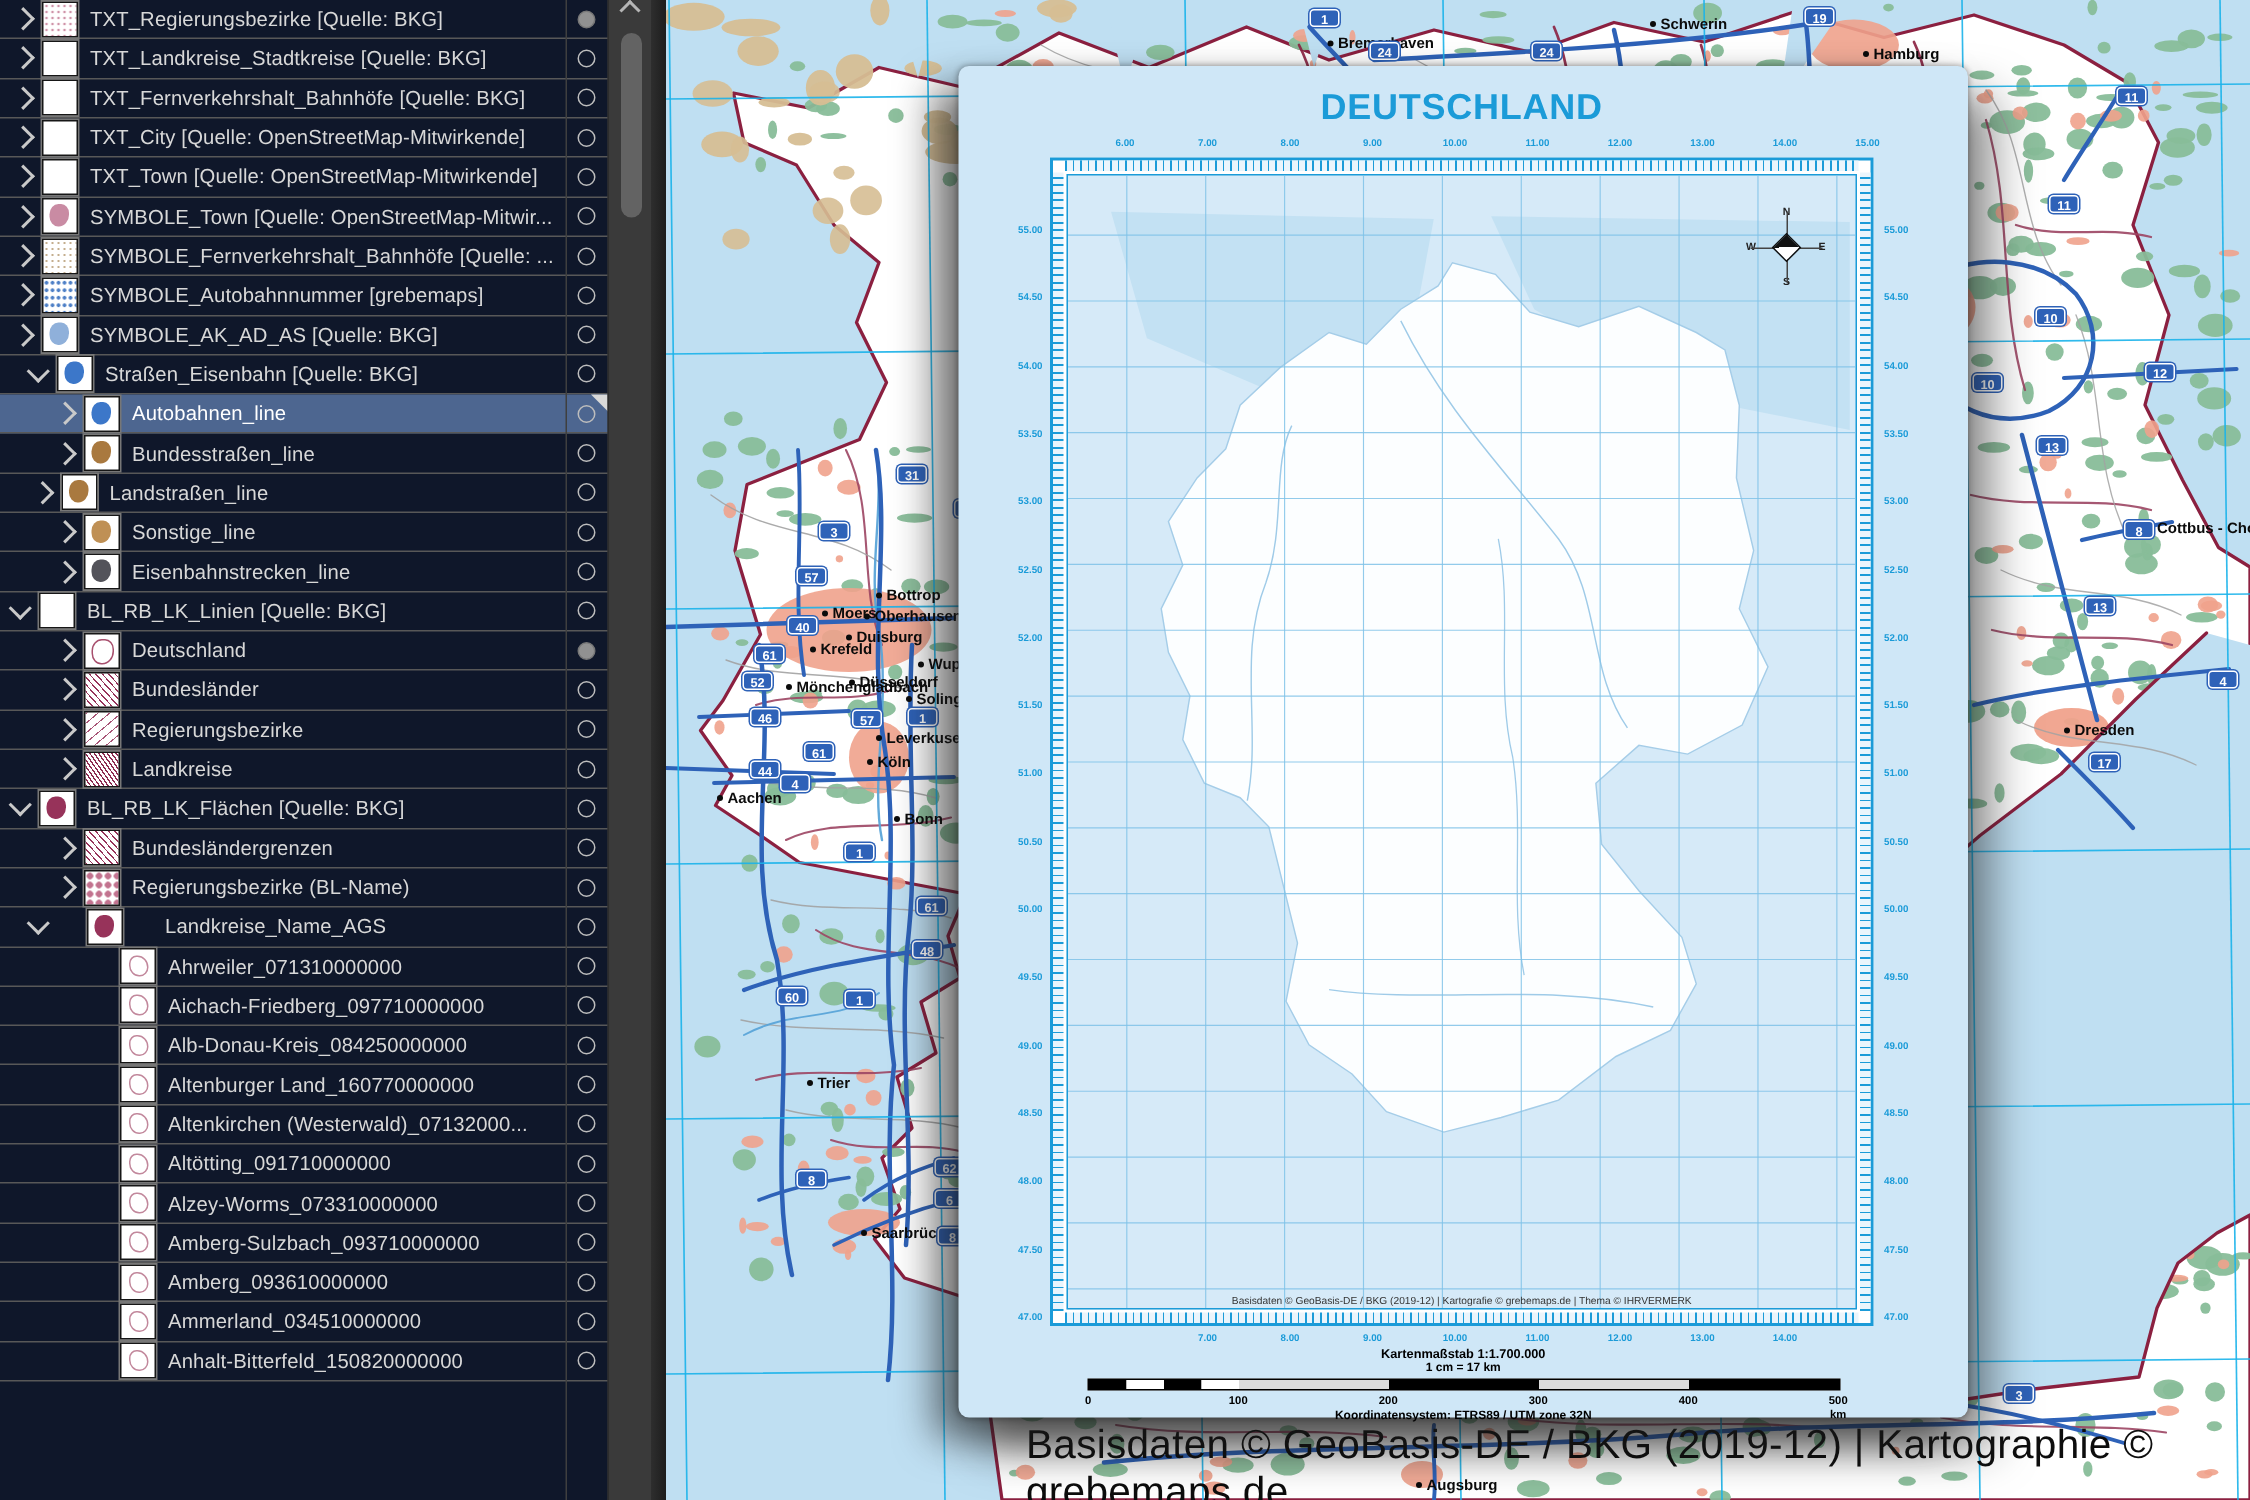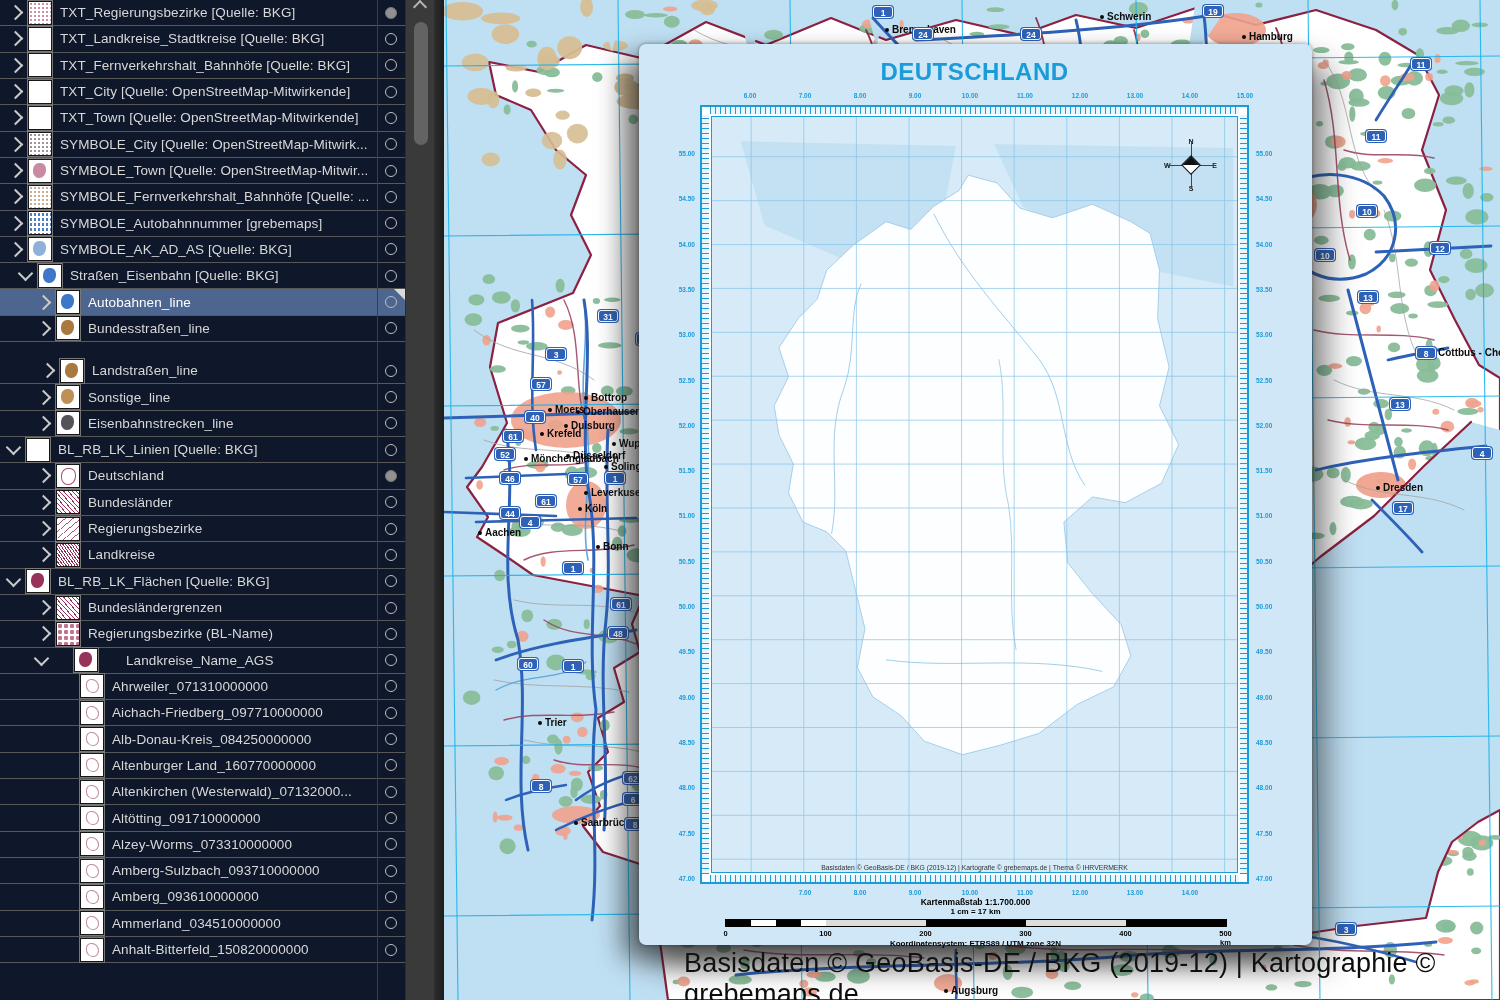--- a/index.html
+++ b/index.html
@@ -141,26 +141,20 @@
           <span class="circle"></span>
         </div>
         <div class="row" style="padding-left: 8px;">
           <span class="chev r"></span>
           <span class="thumb t-blank"></span>
           <span class="lbl">TXT_Town [Quelle: OpenStreetMap-Mitwirkende]</span>
           <span class="circle"></span>
         </div>
         <div class="row" style="padding-left: 8px;">
           <span class="chev r"></span>
-          <span class="thumb t-dots-gray"></span>
-          <span class="lbl">SYMBOLE_City [Quelle: OpenStreetMap-Mitwirk...</span>
-          <span class="circle"></span>
-        </div>
-        <div class="row" style="padding-left: 8px;">
-          <span class="chev r"></span>
           <span class="thumb t-germany-pink">
             <i></i>
           </span>
           <span class="lbl">SYMBOLE_Town [Quelle: OpenStreetMap-Mitwir...</span>
           <span class="circle"></span>
         </div>
         <div class="row" style="padding-left: 8px;">
           <span class="chev r"></span>
           <span class="thumb t-dots-tan"></span>
           <span class="lbl">SYMBOLE_Fernverkehrshalt_Bahnhöfe [Quelle: ...</span>
@@ -198,21 +192,21 @@
           <span class="selmark"></span>
         </div>
         <div class="row" style="padding-left: 36px;">
           <span class="chev r"></span>
           <span class="thumb t-germany-brown">
             <i></i>
           </span>
           <span class="lbl">Bundesstraßen_line</span>
           <span class="circle"></span>
         </div>
-        <div class="row" style="padding-left: 40px; margin-top: 16px;">
+        <div class="row" style="padding-left: 21px;">
           <span class="chev r"></span>
           <span class="thumb t-germany-brown">
             <i></i>
           </span>
           <span class="lbl">Landstraßen_line</span>
           <span class="circle"></span>
         </div>
         <div class="row" style="padding-left: 36px;">
           <span class="chev r"></span>
           <span class="thumb t-germany-brown-lt">
@@ -274,21 +268,21 @@
           <span class="thumb t-lines-red"></span>
           <span class="lbl">Bundesländergrenzen</span>
           <span class="circle"></span>
         </div>
         <div class="row" style="padding-left: 36px;">
           <span class="chev r"></span>
           <span class="thumb t-patches-red"></span>
           <span class="lbl">Regierungsbezirke (BL-Name)</span>
           <span class="circle"></span>
         </div>
-        <div class="row" style="padding-left: 36px; gap: 20px;">
+        <div class="row" style="padding-left: 20px; gap: 20px;">
           <span class="chev d"></span>
           <span class="thumb t-germany-red">
             <i></i>
           </span>
           <span class="lbl">Landkreise_Name_AGS</span>
           <span class="circle"></span>
         </div>
         <div class="row" style="padding-left: 64px;">
           <span class="chev none"></span>
           <span class="thumb t-county">

